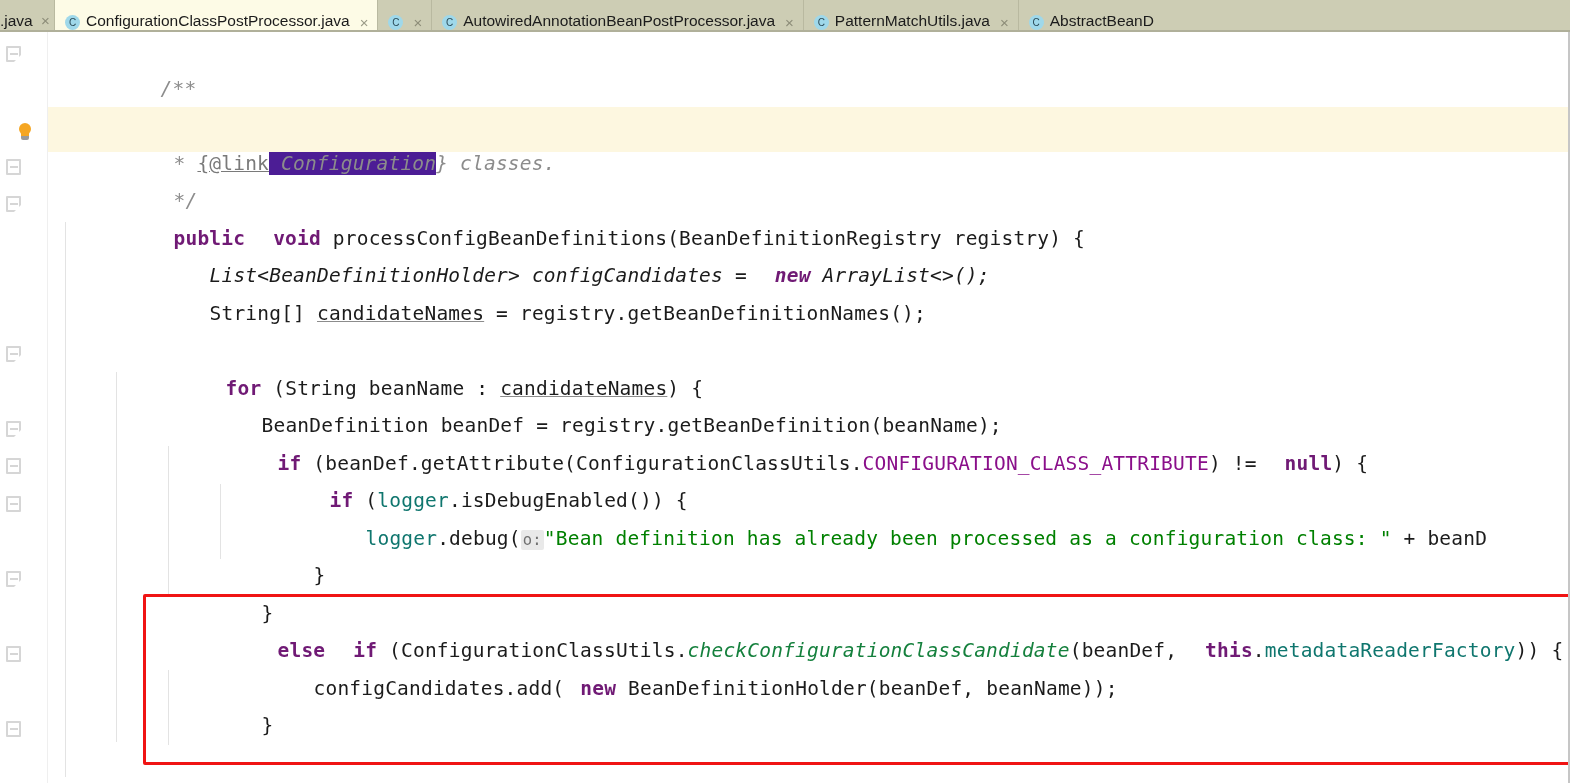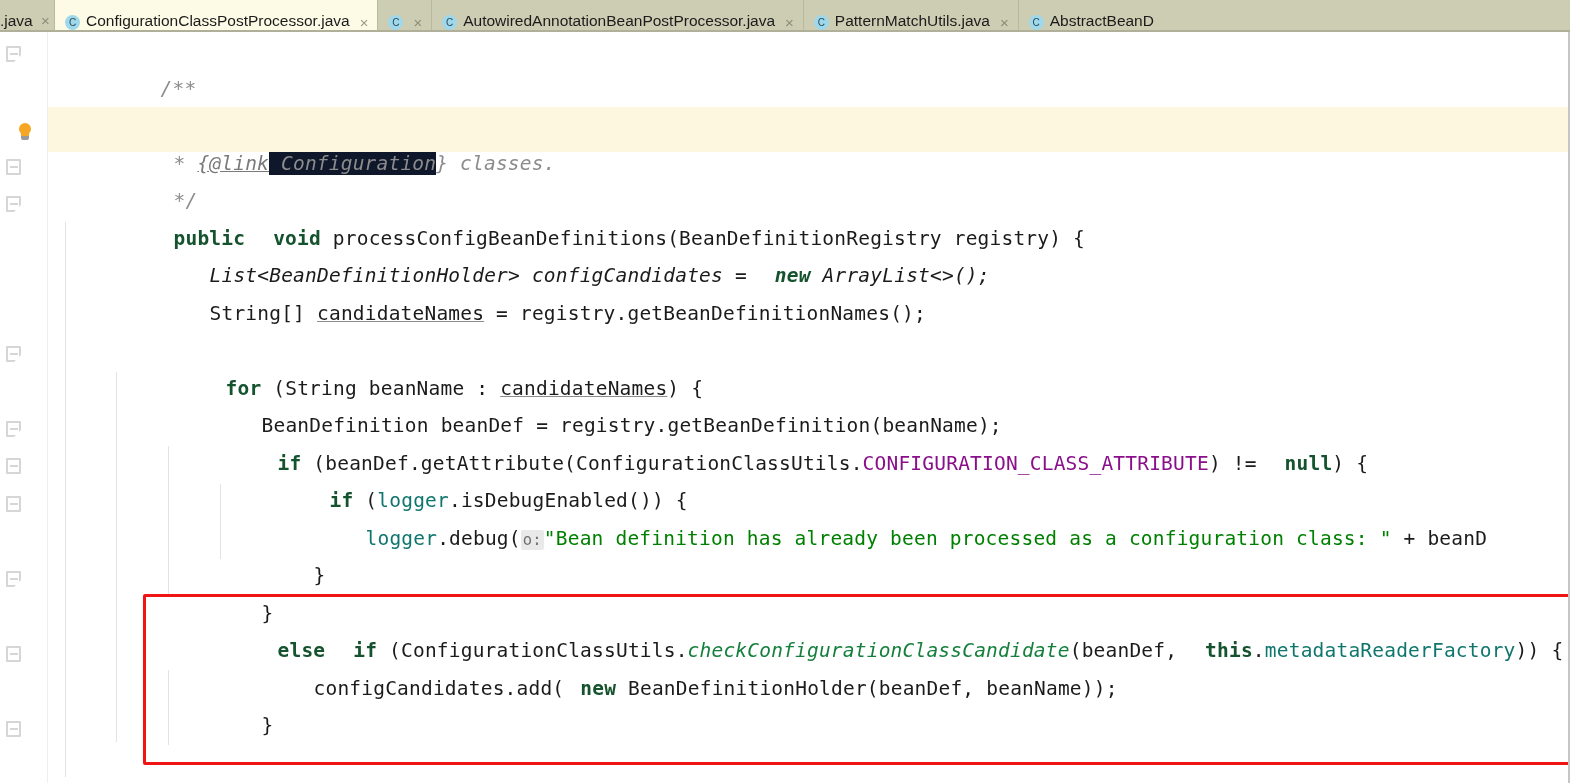--- a/index.html
+++ b/index.html
@@ -102,31 +102,31 @@
   
   .iguide{position:absolute;top:0;width:1px;background:#e3e3e3;}
 
   
   .redbox{
     position:absolute;border:3px solid #f01414;border-radius:2px;
     pointer-events:none;background:transparent;
   }
 
   
-  .kw{color:#14532d;font-weight:bold;padding-left:16px;}
+  .kw{color:#701a75;font-weight:bold;padding-left:16px;}
   .ident{color:#1b1b1b;}
   .cmt{color:#8c8c8c;font-style:italic;}
   .doc{color:#8c8c8c;font-style:italic;}
-  .doctag{color:#7a7a7a;font-style:italic;text-decoration:underline;}
+  .doctag{color:#7a7a7a;text-decoration:underline;}
   .str{color:#008000;}
   .field{color:#0f766e;}
   .statfield{color:#8a0f8a;}
   .statmeth{color:#15803d;font-style:italic;}
   .underl{text-decoration:underline;text-decoration-color:#8c8c8c;}
-  .sel{background:#0f172a;text-align:center;}
+  .sel{background:#4c1d95;text-align:center;}
   .hint{
     background:#e9e9e9;color:#707070;font-size:15.5px;
     border-radius:2px;padding:1px 2px;
   }
 </style>
 </head>
 <body>
 
 <div class="app">
 

